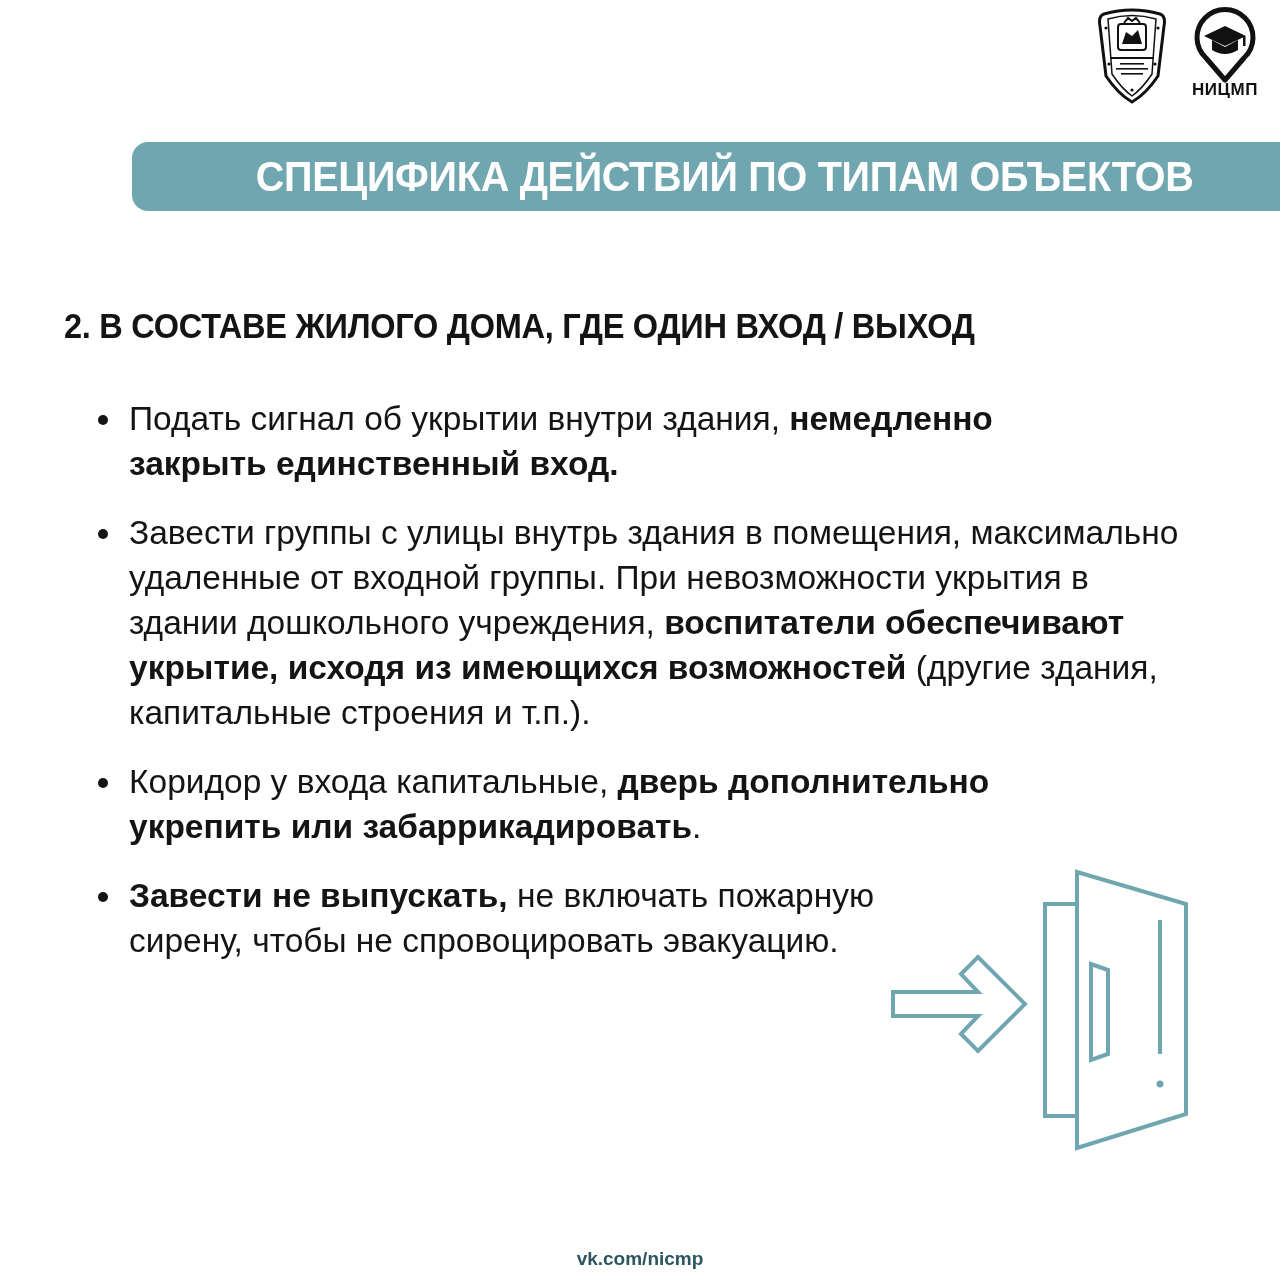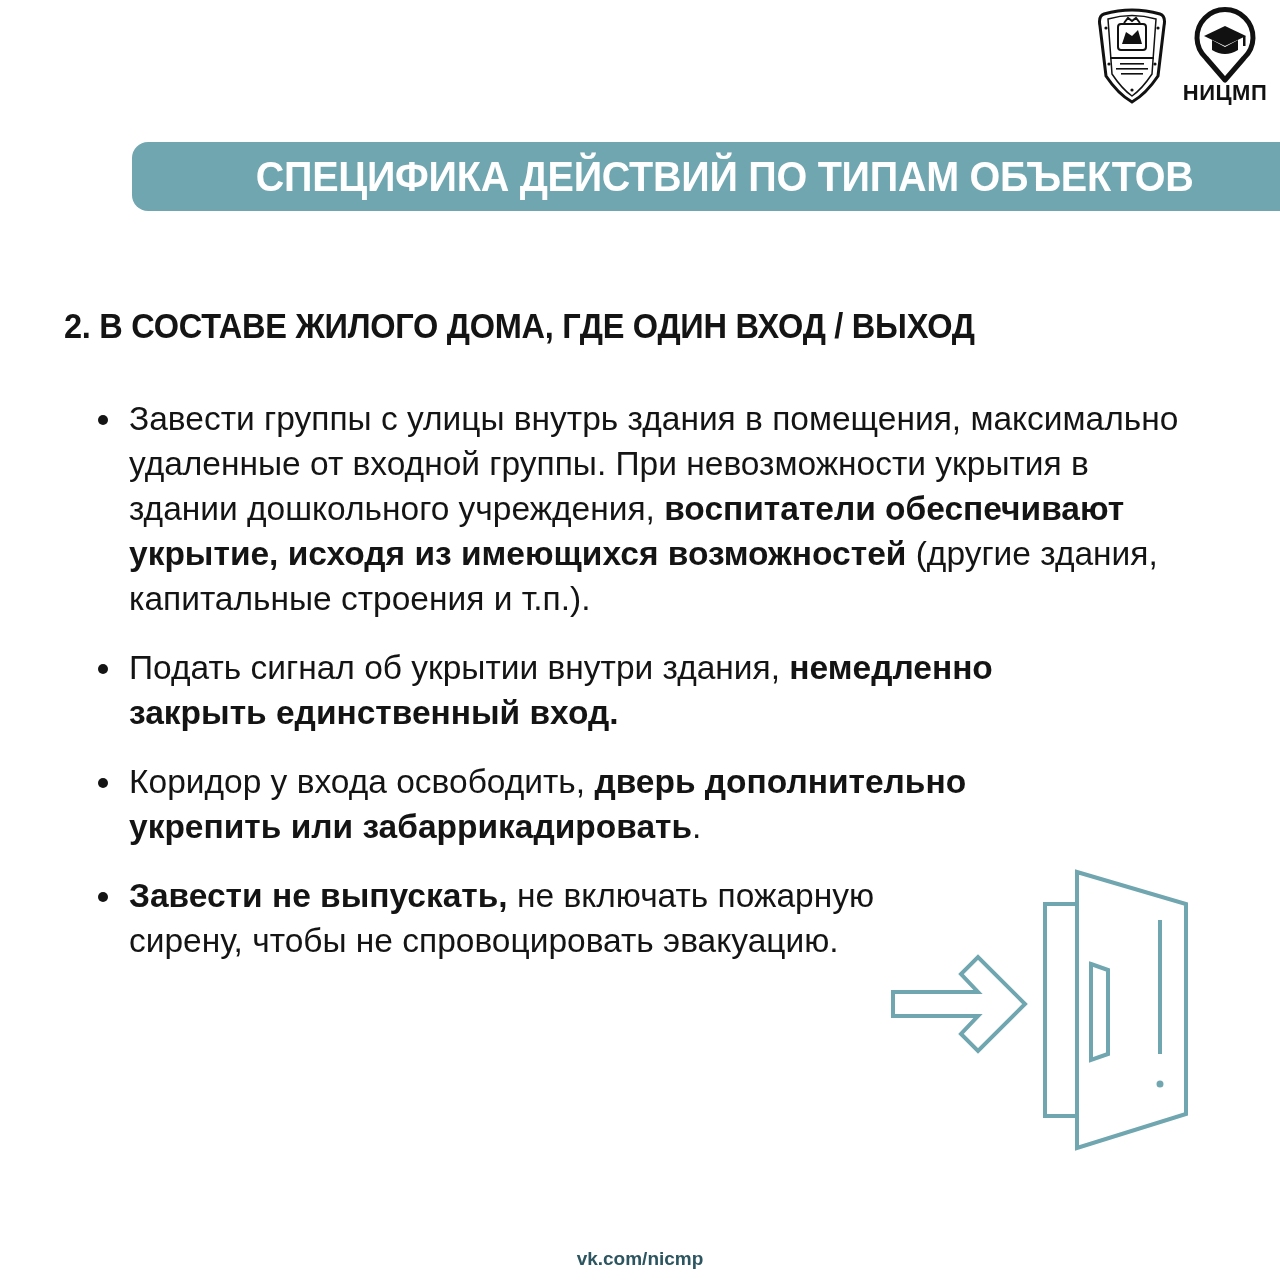--- a/index.html
+++ b/index.html
@@ -3,21 +3,21 @@
   <meta charset="utf-8">
   <style>
     html, body { margin:0; padding:0; }
     body {
       width:1280px; height:1280px; background:#ffffff; position:relative; overflow:hidden;
       font-family:"Liberation Sans", "DejaVu Sans", sans-serif; color:#141414;
     }
     .logos { position:absolute; top:6px; right:12px; display:flex; align-items:flex-start; gap:14px; }
     .shield { width:72px; height:100px; }
     .nicmp { width:86px; height:100px; display:flex; flex-direction:column; align-items:center; }
-    .nicmp-label { font-weight:700; font-size:22px; letter-spacing:0.5px; margin-top:-4px; color:#111; }
+    .nicmp-label { font-weight:700; font-size:17px; letter-spacing:0.5px; margin-top:-4px; color:#111; }
     .title-bar {
       position:absolute; left:132px; top:142px; width:1186px; height:69px;
       background:#70a6b0; border-radius:16px; display:flex; align-items:center; justify-content:center;
     }
     .title-text {
       color:#ffffff; font-weight:700; font-size:43px; letter-spacing:-0.3px;
       transform:scaleX(0.92); white-space:nowrap;
     }
     .section-heading {
       position:absolute; left:64px; top:306px; font-weight:700; font-size:35px;
@@ -71,28 +71,28 @@
   </div>
 </div>
 
 <div class="title-bar">
   <span class="title-text">СПЕЦИФИКА ДЕЙСТВИЙ ПО ТИПАМ ОБЪЕКТОВ</span>
 </div>
 
 <div class="section-heading">2. В СОСТАВЕ ЖИЛОГО ДОМА, ГДЕ ОДИН ВХОД / ВЫХОД</div>
 
 <ul class="bullets">
+  <li class="bullet b1">
+    <span>Подать сигнал об укрытии внутри здания, </span><b>немедленно закрыть единственный вход.</b>
+  </li>
   <li class="bullet b2">
     <span>Завести группы с улицы внутрь здания в помещения, максимально удаленные от входной группы. При невозможности укрытия в здании дошкольного учреждения, </span><b>воспитатели обеспечивают укрытие, исходя из имеющихся возможностей</b><span> (другие здания, капитальные строения и т.п.).</span>
   </li>
-  <li class="bullet b1">
-    <span>Подать сигнал об укрытии внутри здания, </span><b>немедленно закрыть единственный вход.</b>
-  </li>
   <li class="bullet b3">
-    <span>Коридор у входа освободить, </span><b>дверь дополнительно укрепить или забаррикадировать</b><span>.</span>
+    <span>Коридор у входа капитальные, </span><b>дверь дополнительно укрепить или забаррикадировать</b><span>.</span>
   </li>
   <li class="bullet b5">
     <b>Завести не выпускать,</b><span> не включать пожарную сирену, чтобы не спровоцировать эвакуацию.</span>
   </li>
 </ul>
 
 <svg class="door-illustration" viewBox="0 0 312 292" fill="none" stroke="#70a6b0" stroke-width="4" stroke-linejoin="miter">
   <path d="M5 128 L90 128 L73 110 L90 93 L137 140 L90 187 L73 170 L90 152 L5 152 Z"></path>
   <rect x="157" y="40" width="32" height="212"></rect>
   <path d="M189 8 L298 40 L298 250 L189 284 Z"></path>

